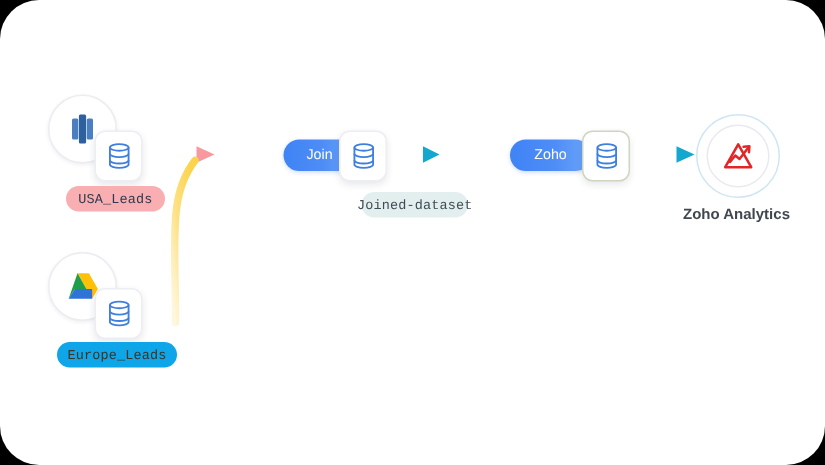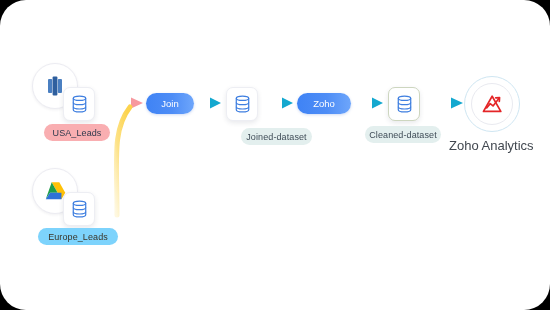--- a/index.html
+++ b/index.html
@@ -27,46 +27,47 @@
     position:absolute;width:30px;height:32px;border-radius:7px;
     background:#fff;border:1px solid #edeef3;
     box-shadow:0 2px 5px rgba(25,35,70,.10);
     display:flex;align-items:center;justify-content:center;
   }
   .ds-card.olive{border-color:#cdd6bf;}
 
   
   .pill{
     position:absolute;display:flex;align-items:center;justify-content:center;
-    border-radius:11px;font-size:9px;letter-spacing:.1px;white-space:nowrap;
+    border-radius:11px;font-size:9px;letter-spacing:.1px;white-space:nowrap;font-family:Liberation Mono, monospace;
   }
   .pill-usa{background:#f9aeb1;color:#2f3a4d;}
-  .pill-eu{background:#7dd3fc;color:#3a3528;}
+  .pill-eu{background:#0ea5e9;color:#3a3528;}
   .pill-mint{background:#e3efee;color:#3f4c57;}
 
   
   .op{
     position:absolute;height:21px;border-radius:11px;
     background:linear-gradient(90deg,#3f83f5 0%,#4e8df6 55%,#6ea6fb 100%);
     color:#fff;font-size:9.5px;display:flex;align-items:center;justify-content:center;
     box-shadow:0 1px 3px rgba(40,90,200,.22);
+    margin-left:43px;
   }
 
   
   .dest-outer{
     position:absolute;width:54px;height:54px;border-radius:50%;
     border:1px solid #cfe6f2;background:#fff;
   }
   .dest-inner{
     position:absolute;width:40px;height:40px;border-radius:50%;
     border:1px solid #e9eaf0;background:#fff;
     display:flex;align-items:center;justify-content:center;
   }
   .dest-label{
-    position:absolute;font-size:13px;color:#41474f;white-space:nowrap;text-align:center;
+    position:absolute;font-size:10px;color:#41474f;white-space:nowrap;text-align:center;font-weight:bold;
   }
 </style>
 </head>
 <body>
 
 <div id="card">
   <div id="stage">
 
     <svg class="wires" viewBox="0 0 550 310">
       <defs>
@@ -172,21 +173,20 @@
 
     <div class="ds-card olive" style="left:388px;top:87px;">
       <svg width="17" height="18" viewBox="0 0 20 22">
         <ellipse cx="10" cy="4" rx="7.6" ry="2.7" fill="none" stroke="#3f7fe0" stroke-width="1.5"></ellipse>
         <path d="M2.4 4 V18 C2.4 19.5 5.8 20.7 10 20.7 C14.2 20.7 17.6 19.5 17.6 18 V4" fill="none" stroke="#3f7fe0" stroke-width="1.5"></path>
         <path d="M2.4 9.2 C2.4 10.7 5.8 11.9 10 11.9 C14.2 11.9 17.6 10.7 17.6 9.2" fill="none" stroke="#3f7fe0" stroke-width="1.5"></path>
         <path d="M2.4 14.4 C2.4 15.9 5.8 17.1 10 17.1 C14.2 17.1 17.6 15.9 17.6 14.4" fill="none" stroke="#3f7fe0" stroke-width="1.5"></path>
       </svg>
     </div>
 
-    <div class="pill pill-mint" style="left:365px;top:126px;width:76px;height:17px;">Cleaned-dataset</div>
 
     <div class="dest-outer" style="left:464px;top:76px;"></div>
     <div class="dest-inner" style="left:471px;top:83px;">
       <svg width="23" height="22" viewBox="0 0 26 24">
         <path d="M12.6 3.2 L22.4 20.4 L2.8 20.4 Z" fill="none" stroke="#e42527" stroke-width="1.9" stroke-linejoin="round"></path>
         <polyline points="6.4,16.4 10.4,11.6 13.6,14.2 20.4,5.4" fill="none" stroke="#e42527" stroke-width="1.9" stroke-linecap="round" stroke-linejoin="round"></polyline>
         <polyline points="16.6,5.0 21.0,4.7 20.7,9.1" fill="none" stroke="#e42527" stroke-width="1.9" stroke-linecap="round" stroke-linejoin="round"></polyline>
       </svg>
     </div>
     <div class="dest-label" style="left:449px;top:138px;width:84px;">Zoho Analytics</div>

